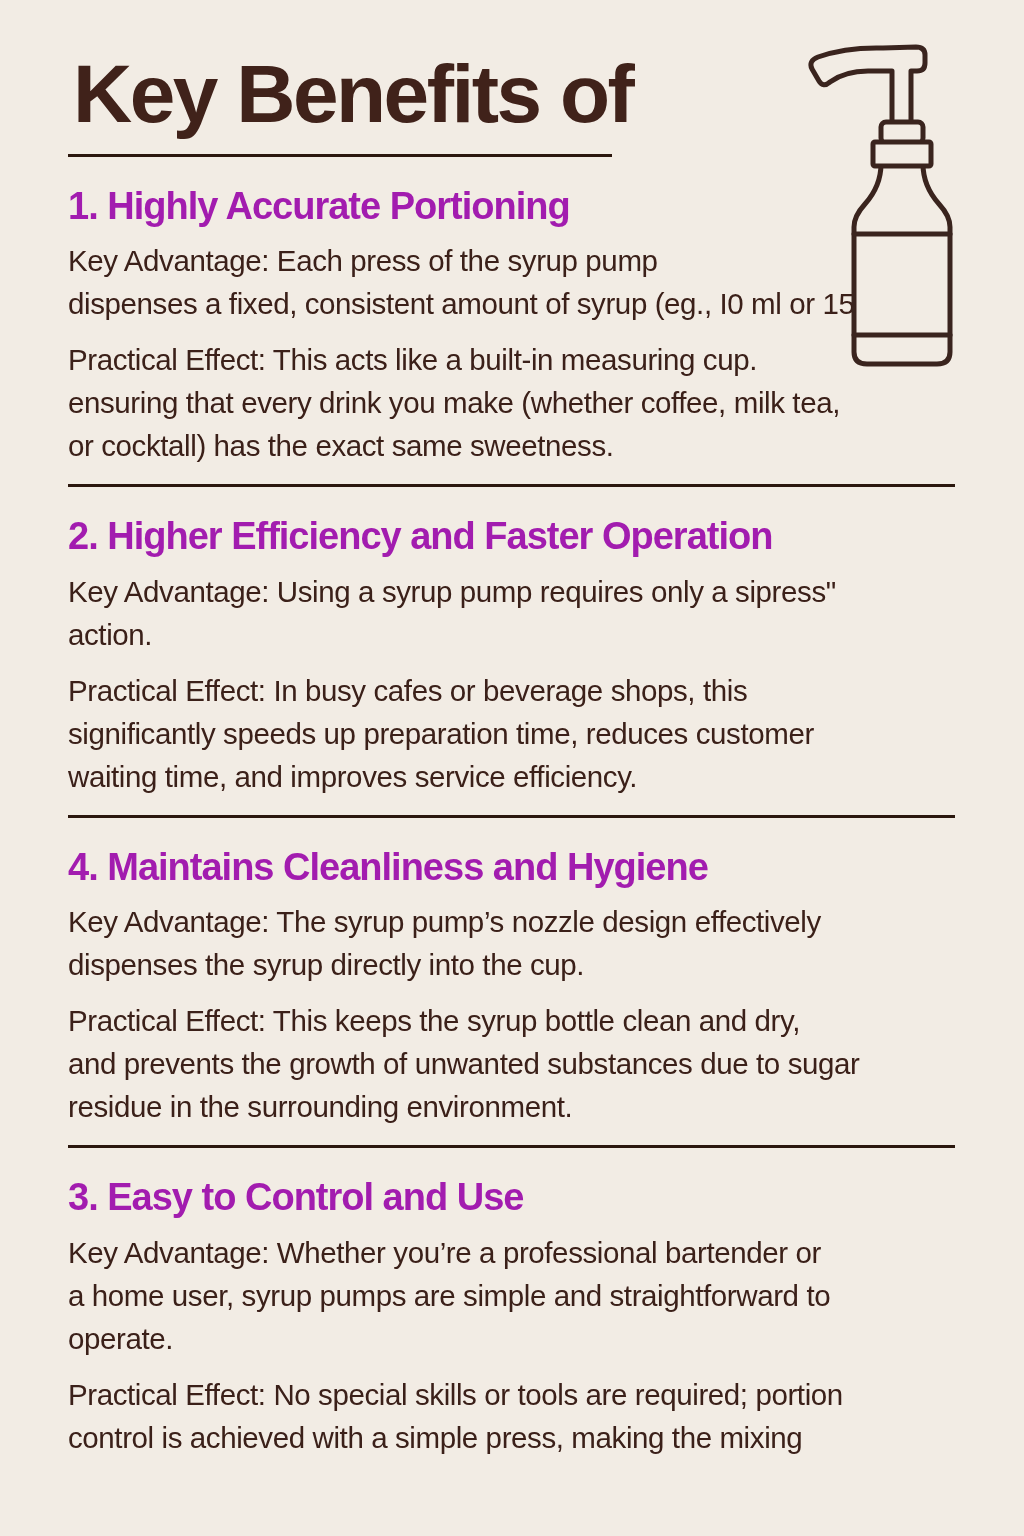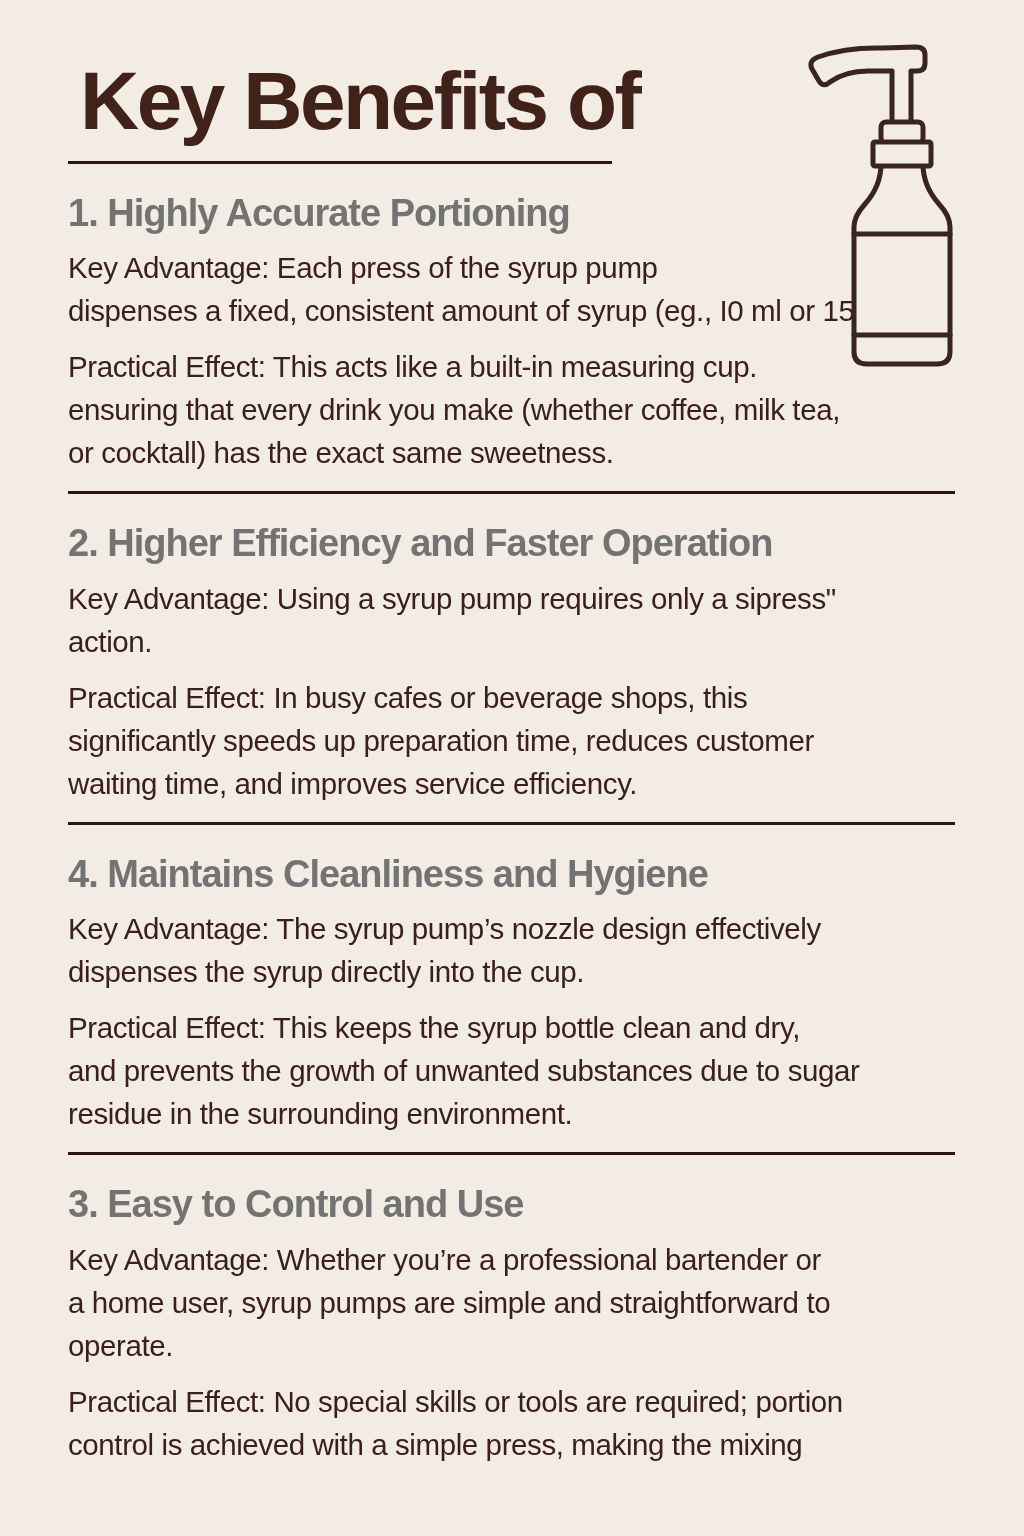--- a/index.html
+++ b/index.html
@@ -8,32 +8,32 @@
     background:#f2ece4;
     overflow:hidden;
     position:relative;
     font-family:"Liberation Sans", sans-serif;
     color:#3b2019;
   }
   .content { padding:46px 16px 0 68px; }
 
   .page-title {
     font-size:82px; font-weight:700; line-height:1.06;
-    letter-spacing:-2.5px; color:#40221a; margin:12px;
+    letter-spacing:-2.5px; color:#40221a; margin:5px;
   }
   .page-title .tline { display:block; }
 
   .title-underline {
     width:544px; height:3px; background:#2b170e;
     border:none; margin:16px 0 0 0;
   }
 
   .sec-heading {
     font-size:38px; font-weight:700; letter-spacing:-1px;
-    color:#737373; margin:26px 0 9px 0; line-height:1.25;
+    color:#a21caf; margin:26px 0 9px 0; line-height:1.25;
   }
 
   .para {
     font-size:29.5px; line-height:43px; letter-spacing:-0.4px;
     margin:0 0 13px 0;
     white-space:pre-wrap;
   }
   .lbl, .emph { font-weight:400; }
 
   .divider {

